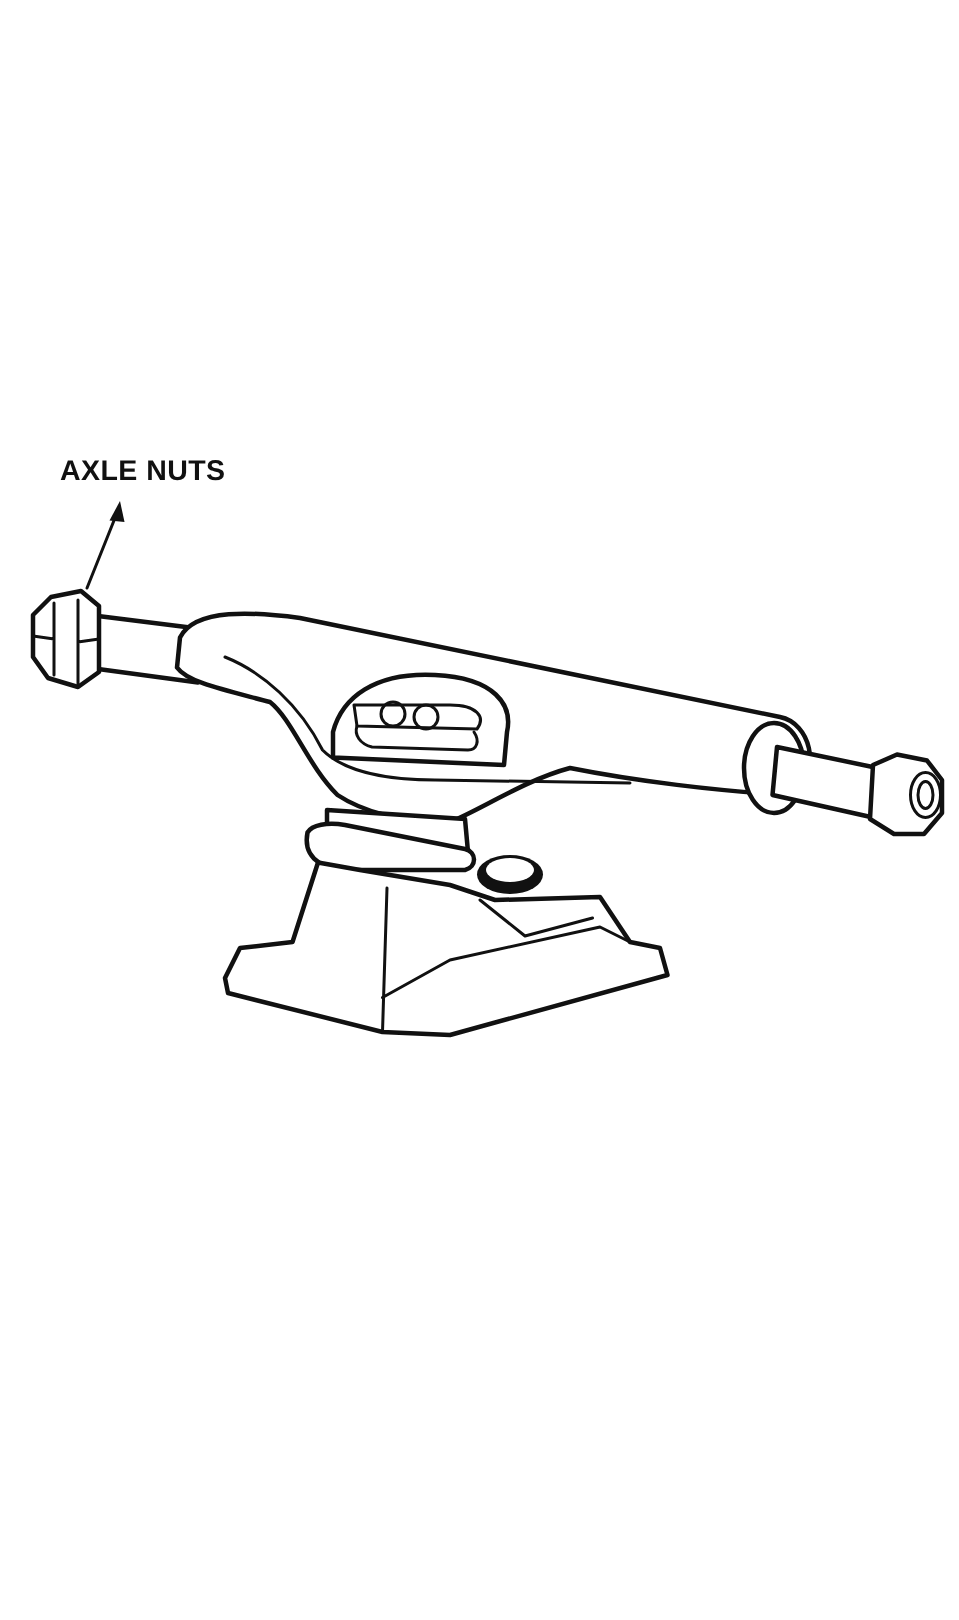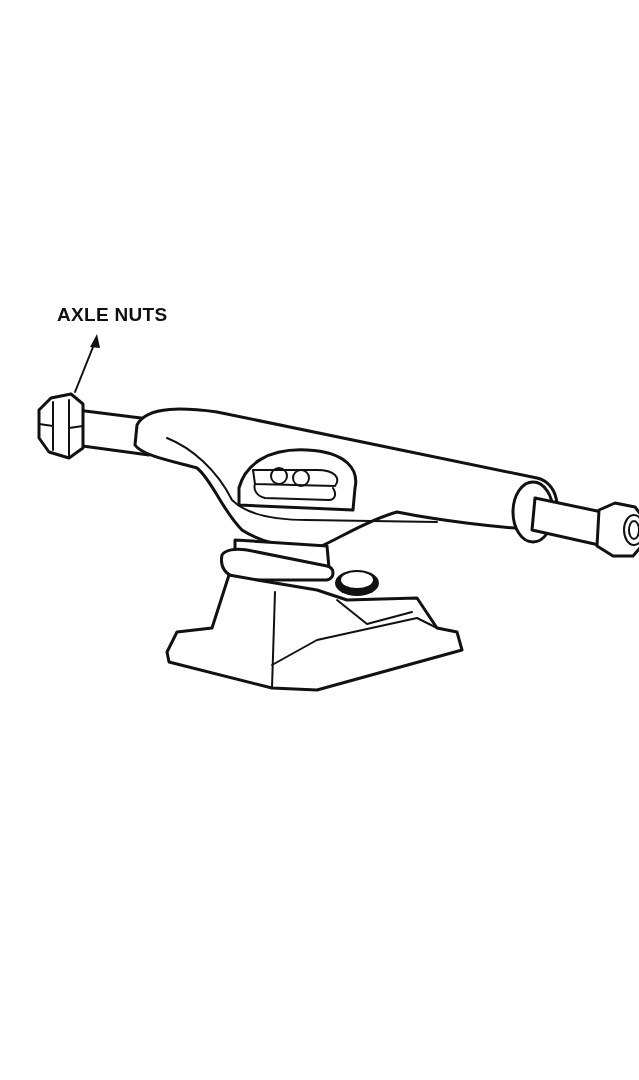--- a/index.html
+++ b/index.html
@@ -1,17 +1,17 @@
 <!DOCTYPE html>
 <html><head>
 <meta charset="utf-8">
 <style>
   html, body { margin: 0; padding: 0; background: #ffffff; }
   body { width: 639px; height: 1080px; position: relative; overflow: hidden; }
-  .canvas { position: absolute; left: 17px; top: 0; width: 594px; height: 1080px; }
+  .canvas { position: absolute; left: 0; top: 0; width: 594px; height: 1080px; }
   .label {
     position: absolute; left: 40px; top: 304px;
     font-family: "Liberation Sans", sans-serif; font-weight: 700;
     font-size: 19px; letter-spacing: 0.3px; color: #111111;
   }
   svg { position: absolute; left: 0; top: 0; }
   .ln2 { fill: none; stroke: #111; stroke-width: 2; stroke-linejoin: round; stroke-linecap: round; }
   .fillw { fill: #fff; stroke: #111; stroke-width: 3; stroke-linejoin: round; }
 </style>
 </head>

